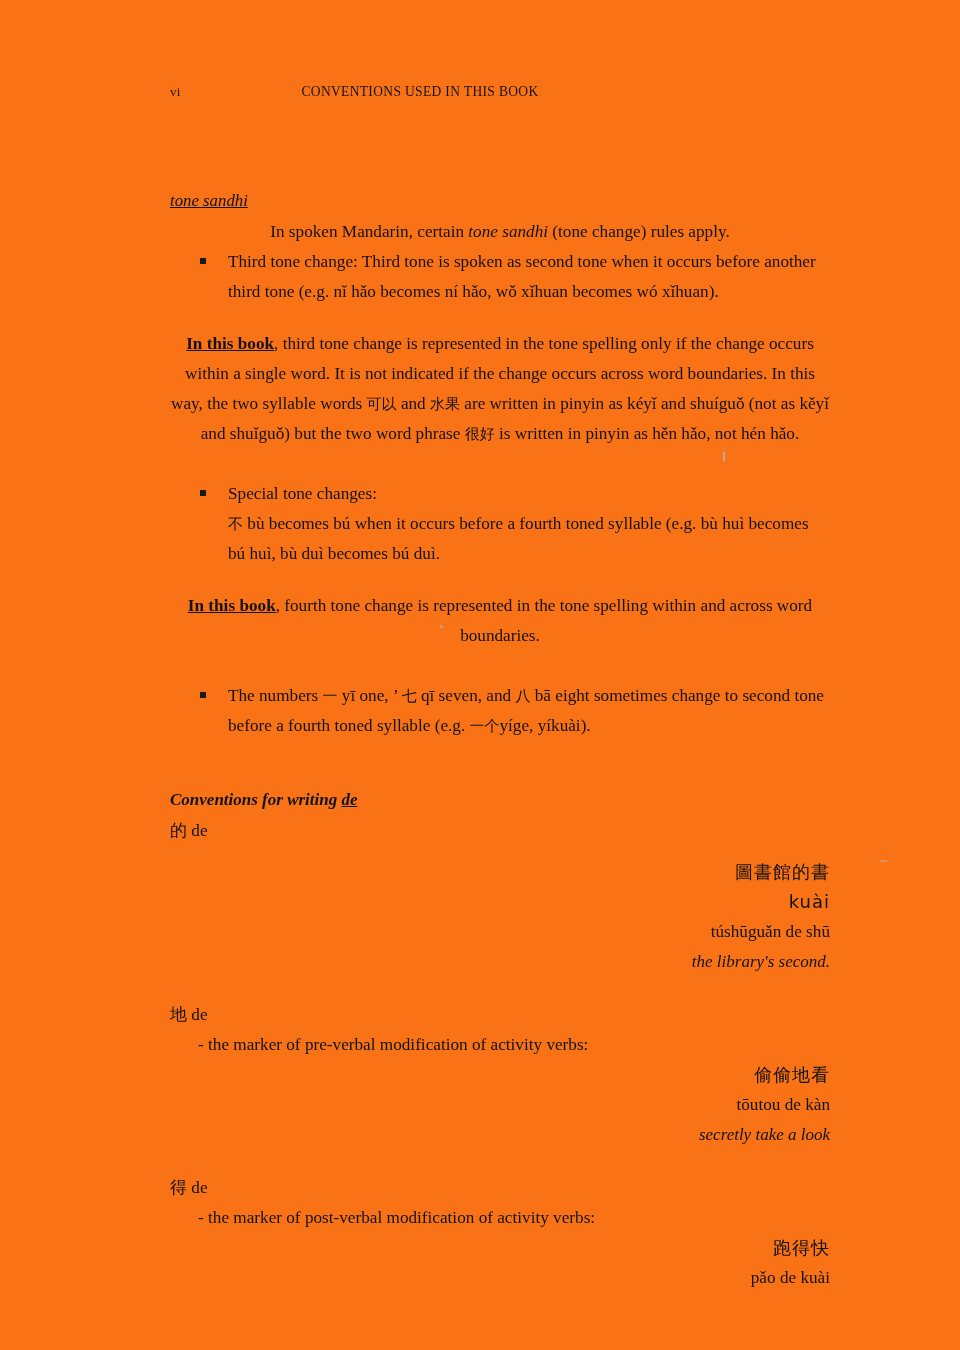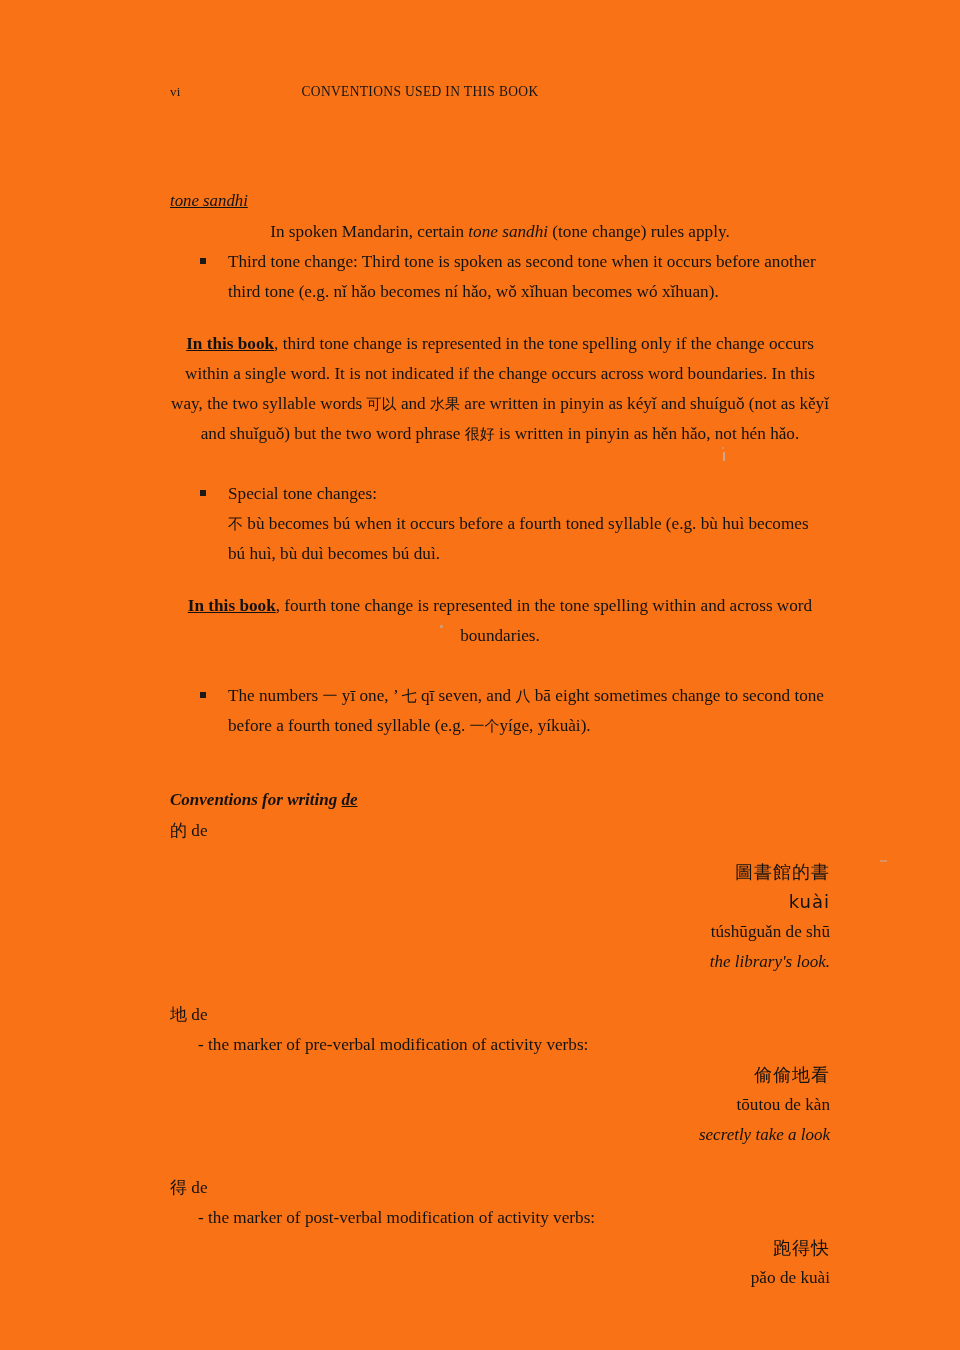--- a/index.html
+++ b/index.html
@@ -188,21 +188,21 @@
     <div class="gap-md"></div>
 
     <div class="de-head"><span>Conventions for writing </span><span class="u">de</span></div>
 
     <div class="de-char"><span class="cjk">的</span> <span>de</span></div>
     <div class="gap-sm"></div>
     <div class="de-ex">
       <div class="cjk-big">圖書館的書</div>
       <div class="cjk-big">kuài</div>
       <div class="pinyin">túshūguǎn de shū</div>
-      <div class="trans">the library's look.</div>
+      <div class="trans">the library's second.</div>
     </div>
 
     <div class="gap-md"></div>
 
     <div class="de-char"><span class="cjk">地</span> <span>de</span></div>
     <div class="de-gloss">- the marker of pre-verbal modification of activity verbs:</div>
     <div class="de-ex">
       <div class="cjk-big">偷偷地看</div>
       <div class="pinyin">tōutou de kàn</div>
       <div class="trans">secretly take a look</div>

